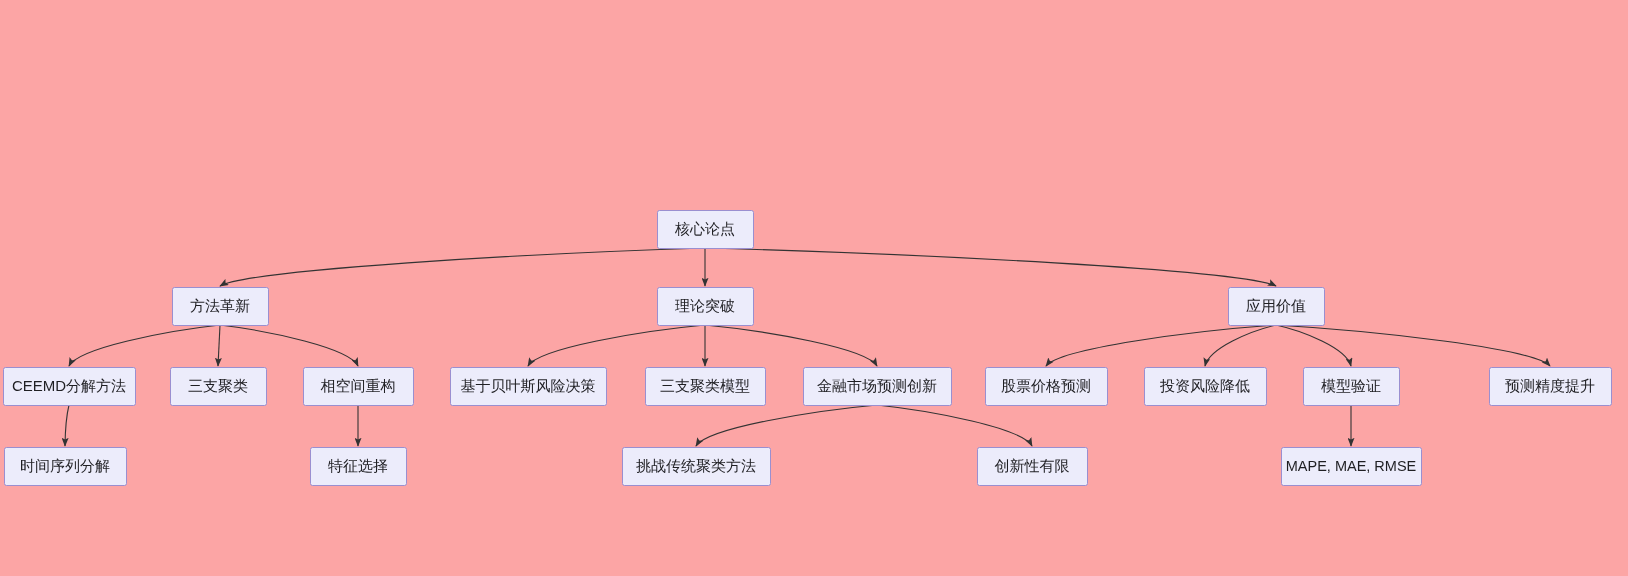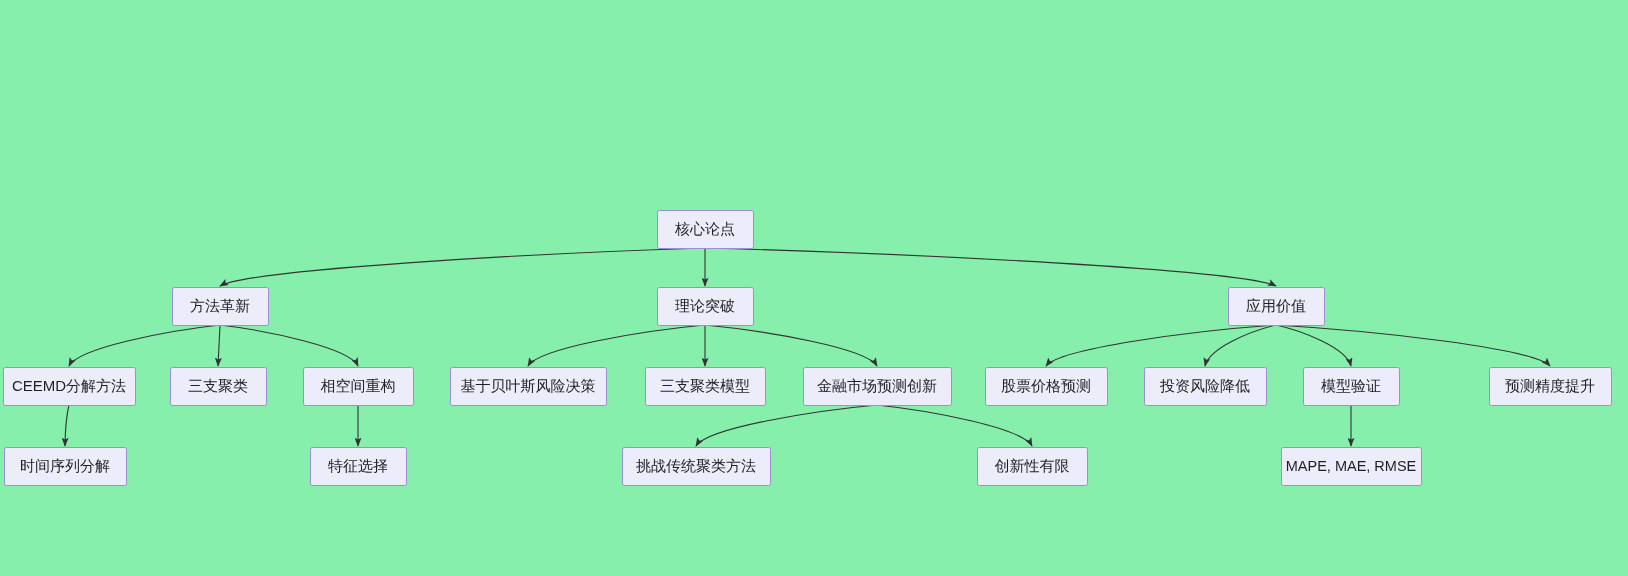--- a/index.html
+++ b/index.html
@@ -4,21 +4,21 @@
 <style>
   html, body {
     margin: 0;
     padding: 0;
     background: #ffffff;
   }
   #diagram-root {
     position: relative;
     width: 1628px;
     height: 576px;
-    background: #86efac;
+    background: #fca5a5;
     font-family: "Liberation Sans", "DejaVu Sans", sans-serif;
     overflow: hidden;
   }
   svg#flow-svg {
     position: absolute;
     top: 0;
     left: 0;
     width: 1628px;
     height: 576px;
     display: block;

